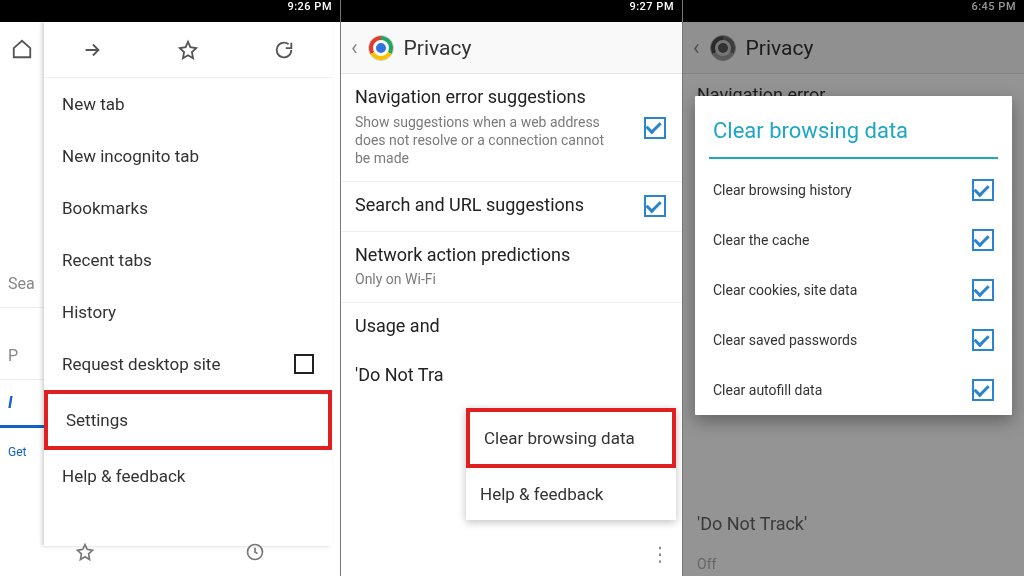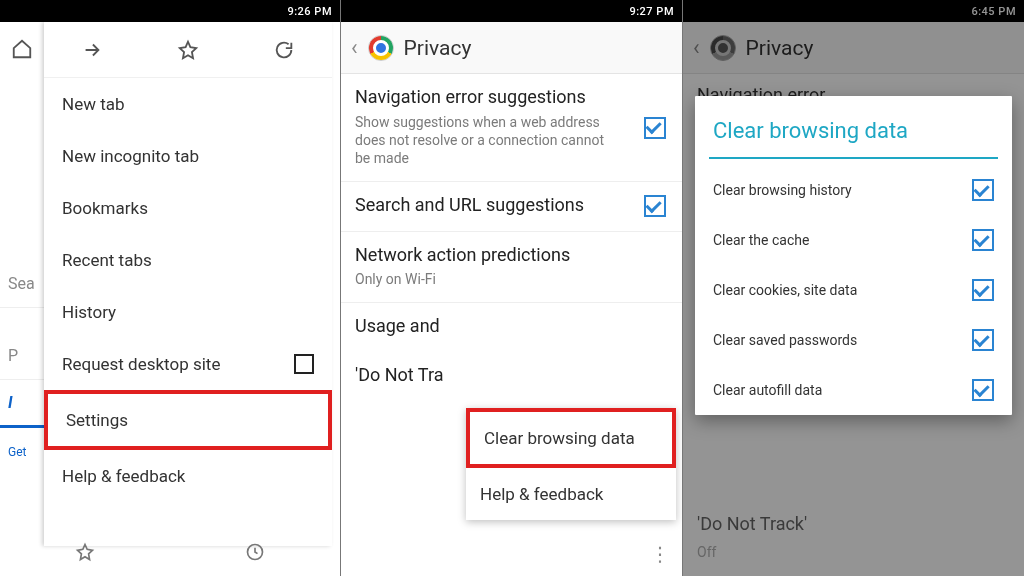--- a/index.html
+++ b/index.html
@@ -4,21 +4,21 @@
 <style>
   * { box-sizing: border-box; margin: 0; padding: 0; }
   body { font-family: -apple-system, "Segoe UI", Roboto, Arial, sans-serif; background:#111; width:1024px; height:576px; overflow:hidden; }
   .stage { display:flex; width:1024px; height:576px; }
   .panel { position:relative; height:576px; background:#fff; overflow:hidden; border-right:1px solid #777; }
   .p1 { width:341px; }
   .p2 { width:342px; }
   .p3 { width:341px; border-right:none; }
 
   
-  .statusbar { height:22px; background:#000; color:#fff; font-size:11px; display:flex; align-items:center; justify-content:flex-end; padding:0 8px; gap:6px; letter-spacing:0.5px;}
+  .statusbar { height:22px; background:#000; color:#fff; font-size:11px; display:flex; justify-content:flex-end; padding:0 8px; gap:6px; letter-spacing:0.5px;}
   .statusbar .time { font-weight:500; }
   .p1-strip { width:44px; display:flex; flex-direction:column; align-items:center; gap:0; }
   .p1-icon { width:30px; height:30px; display:flex; align-items:center; justify-content:center; color:#444; }
   .p1-menu { position:absolute; left:44px; right:8px; top:22px; bottom:30px; background:#fff; box-shadow: -2px 0 4px rgba(0,0,0,0.18); }
   .p1-menu-toprow { display:flex; align-items:center; justify-content:space-around; height:56px; border-bottom:1px solid #f0f0f0; }
   .p1-menu-toprow .ic { color:#555; }
   .menu-item { padding:16px 18px; font-size:17px; color:#333; display:flex; align-items:flex-end; justify-content:space-between; }
   .highlight-red { border:4px solid #e02020; }
   .cbx-empty { width:20px; height:20px; border:2.5px solid #222; }
   .p1-bottombar { position:absolute; left:0; right:0; bottom:0; height:48px; display:flex; align-items:center; }
@@ -52,21 +52,21 @@
   .dlg { position:absolute; left:12px; right:12px; top:96px; background:#fff; box-shadow:0 6px 18px rgba(0,0,0,0.35); border-radius:1px; }
   .dlg-title { color:#1ea7c4; font-size:22px; padding:22px 18px 14px 18px; font-weight:400; }
   .dlg-sep { height:2px; background:#1ea7c4; margin:0 14px 6px 14px; }
   .dlg-row { display:flex; align-items:center; justify-content:space-between; padding:14px 18px; font-size:14px; color:#333; }
   .chk2 { width:22px; height:22px; border:2px solid #2a84d2; display:flex; align-items:center; justify-content:center; }
   .chk2::after { content:""; width:11px; height:6px; border-left:3px solid #2a84d2; border-bottom:3px solid #2a84d2; transform:rotate(-45deg) translateY(-2px); }
   .dlg-actions { display:flex; border-top:1px solid #ddd; }
   .dlg-btn { flex:1; text-align:center; padding:16px 0; font-size:18px; color:#333; }
   .dlg-btn.clear { border:4px solid #e02020; }
   .p3 .below { position:absolute; left:14px; bottom:42px; color:#3a3a3a; font-size:18px; }
-  .p3 .below2 { position:absolute; left:14px; bottom:16px; color:#666; font-size:14px; }
+  .p3 .below2 { position:absolute; left:14px; bottom:4px; color:#666; font-size:14px; }
 
   svg { display:block; }
 </style>
 </head>
 <body>
 
 <div class="stage">
 
   <div class="panel p1">
     <div class="statusbar">

